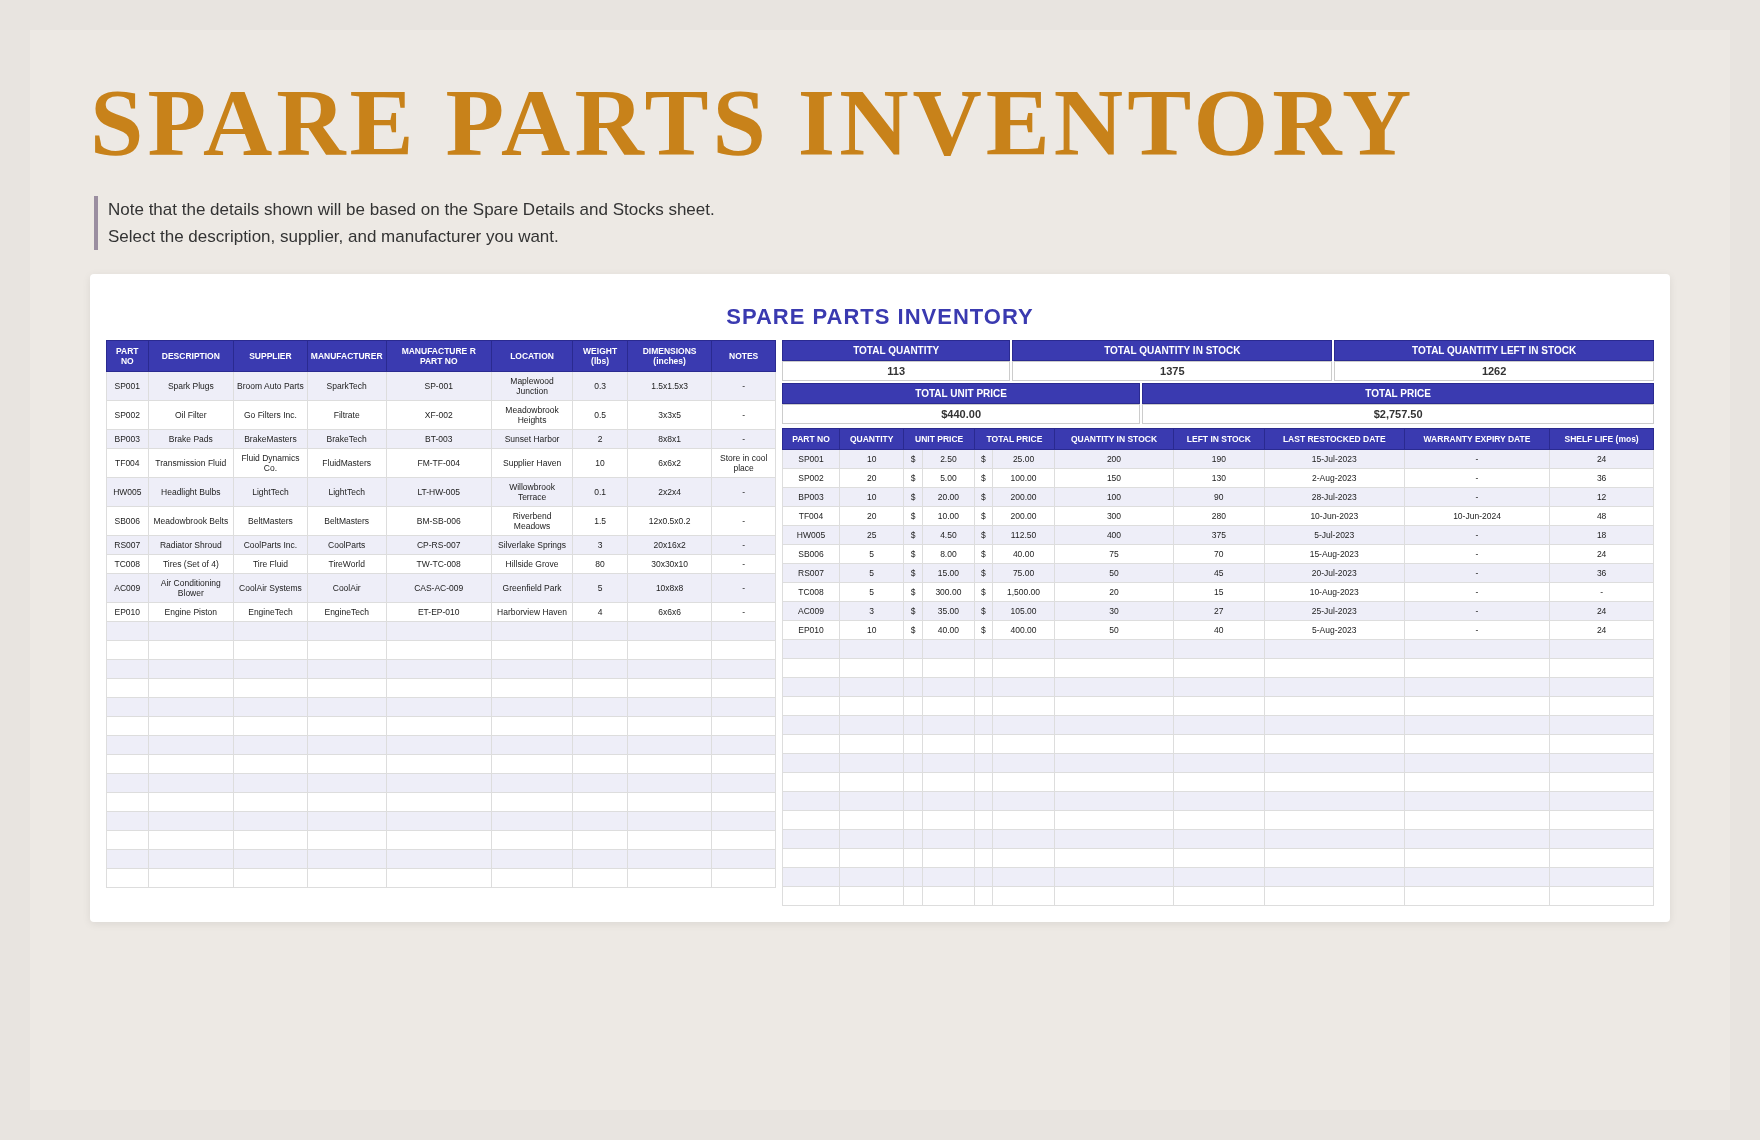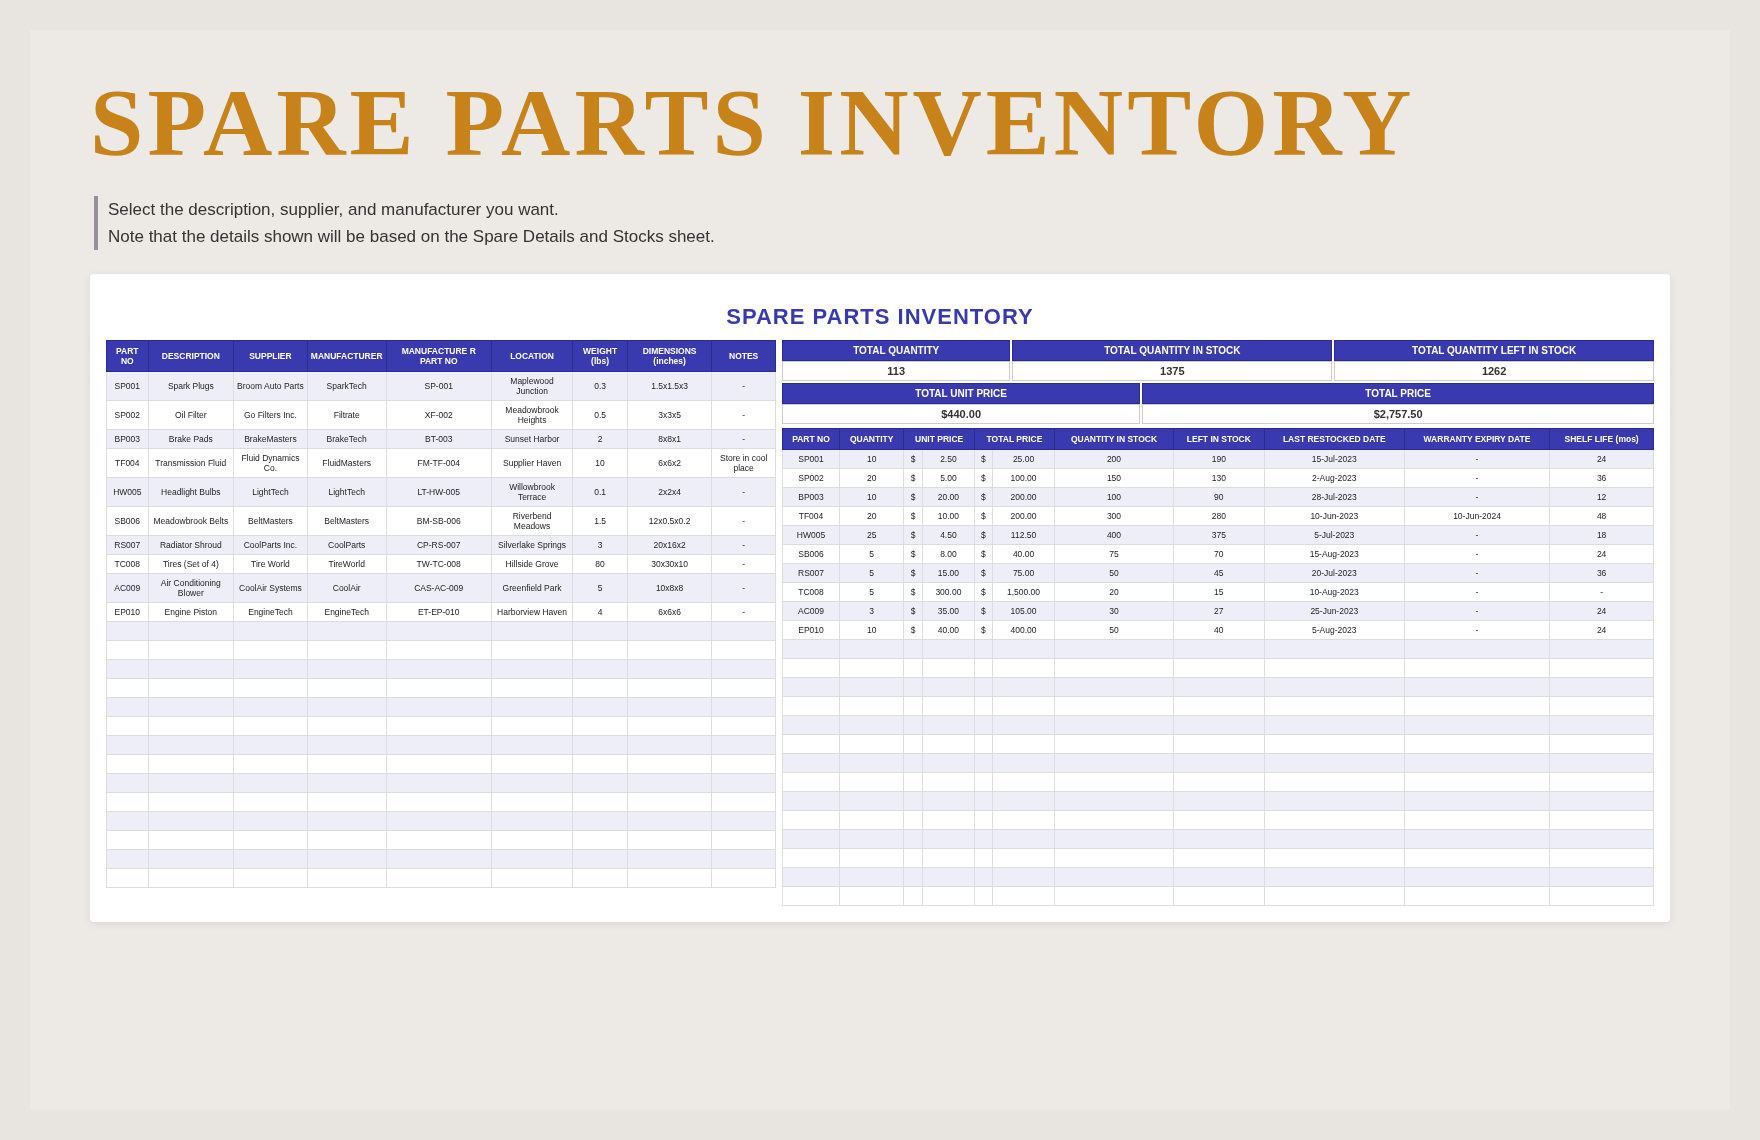--- a/index.html
+++ b/index.html
@@ -147,22 +147,22 @@
 </head>
 <body>
 
 <div class="page-wrapper">
 
   <h1 class="main-title">SPARE PARTS INVENTORY</h1>
 
   <div class="subtitle-line">
     <div class="left-border"></div>
     <div class="subtitle-block">
+      <div>Note that the details shown will be based on the Spare Details and Stocks sheet.</div>
       <div>Select the description, supplier, and manufacturer you want.</div>
-      <div>Note that the details shown will be based on the Spare Details and Stocks sheet.</div>
     </div>
   </div>
 
   <div class="spreadsheet-container">
 
     <div class="inner-title">SPARE PARTS INVENTORY</div>
 
     <div class="tables-row">
 
       <div class="left-table-section">
@@ -254,21 +254,21 @@
                 <td>CoolParts</td>
                 <td>CP-RS-007</td>
                 <td>Silverlake Springs</td>
                 <td>3</td>
                 <td>20x16x2</td>
                 <td>-</td>
               </tr>
               <tr>
                 <td>TC008</td>
                 <td>Tires (Set of 4)</td>
-                <td>Tire World</td>
+                <td>Tire Fluid</td>
                 <td>TireWorld</td>
                 <td>TW-TC-008</td>
                 <td>Hillside Grove</td>
                 <td>80</td>
                 <td>30x30x10</td>
                 <td>-</td>
               </tr>
               <tr style="background: rgb(238, 238, 248);">
                 <td>AC009</td>
                 <td>Air Conditioning Blower</td>
@@ -598,21 +598,21 @@
               </tr>
               <tr style="background: rgb(238, 238, 248);">
                 <td>AC009</td>
                 <td>3</td>
                 <td>$</td>
                 <td>35.00</td>
                 <td>$</td>
                 <td>105.00</td>
                 <td>30</td>
                 <td>27</td>
-                <td>25-Jun-2023</td>
+                <td>25-Jul-2023</td>
                 <td>-</td>
                 <td>24</td>
               </tr>
               <tr>
                 <td>EP010</td>
                 <td>10</td>
                 <td>$</td>
                 <td>40.00</td>
                 <td>$</td>
                 <td>400.00</td>

